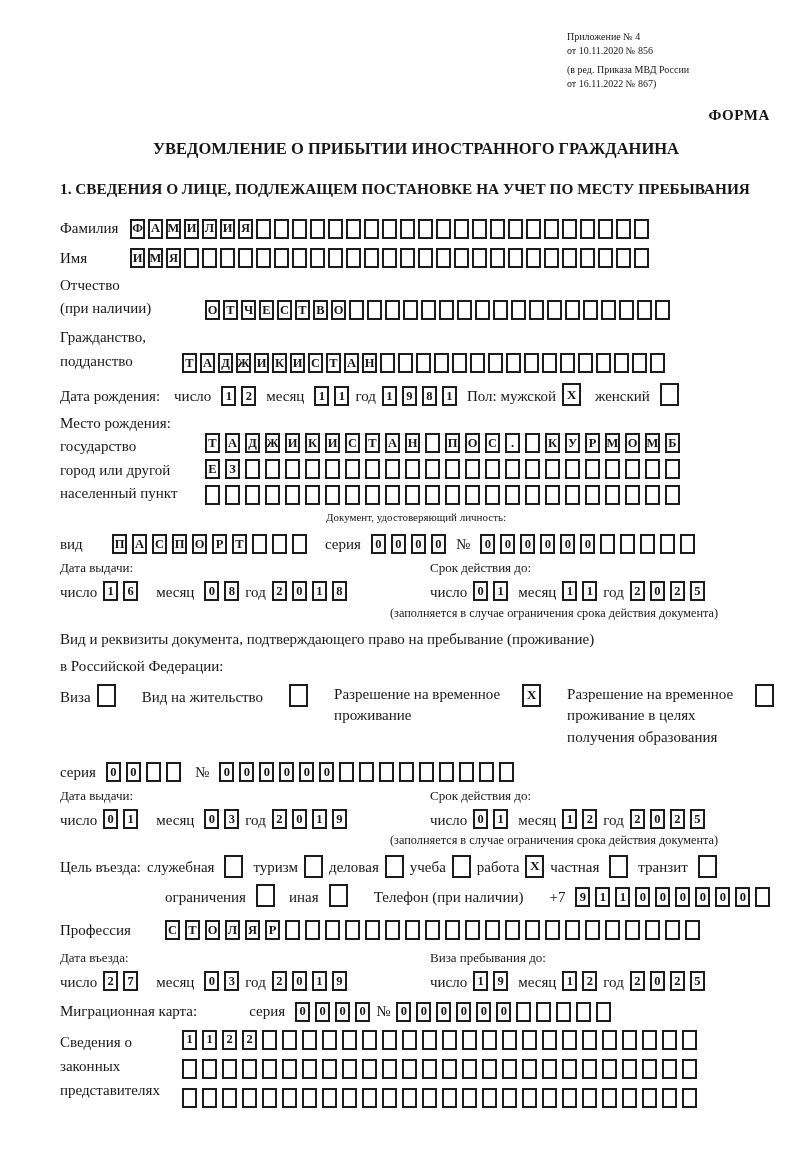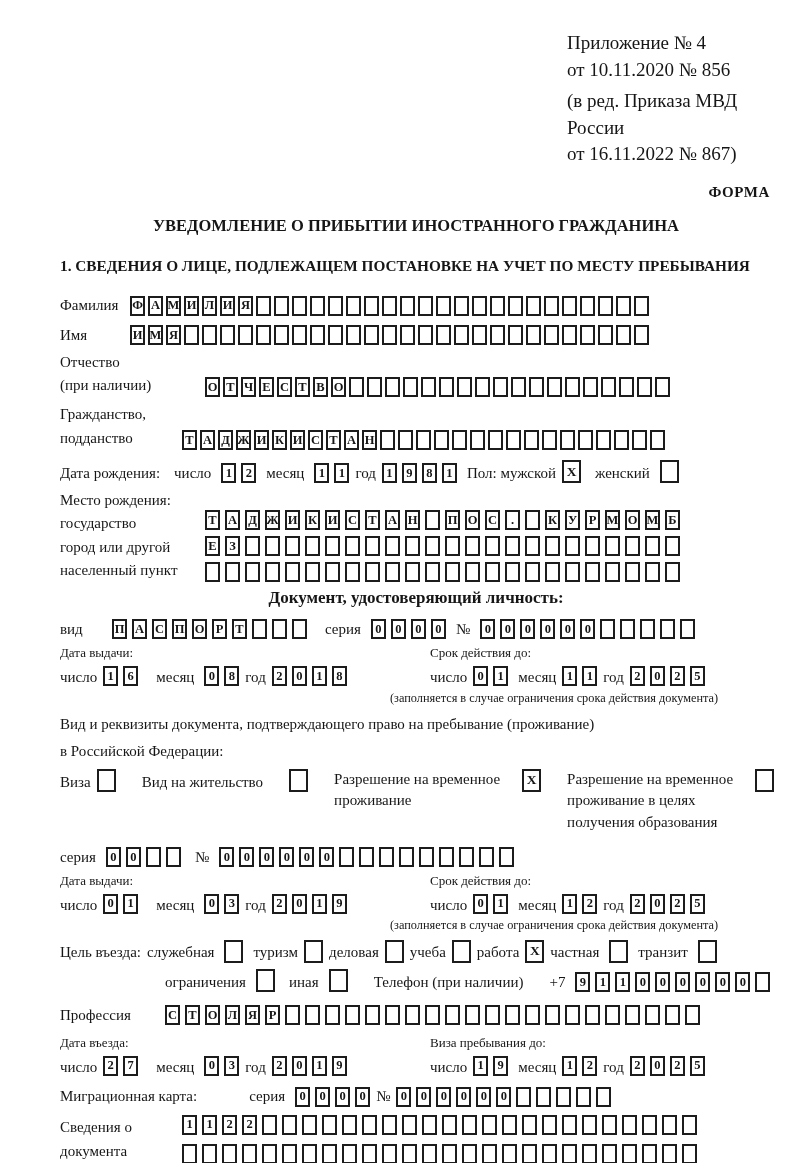--- a/index.html
+++ b/index.html
@@ -1,36 +1,36 @@
 <!DOCTYPE html>
 <html><head>
 <meta charset="utf-8">
 <style>
 *{box-sizing:border-box}
 html,body{margin:0;padding:0;background:#ffffff;font-family:"Liberation Serif","DejaVu Serif",serif;color:#161616}
 .page{width:800px;height:1163px;background:#fff;padding:30px 28px 14px 60px;overflow:hidden;position:relative}
 
-.hdr{margin-left:auto;width:205px;font-size:19px;line-height:1.4}
+.hdr{margin-left:auto;width:205px;font-size:10px;line-height:1.4}
 .hdr-gap{height:5px}
 .forma{text-align:right;font-weight:bold;font-size:15px;letter-spacing:.6px;margin:16px 2px 12px 0}
 .title{text-align:center;font-weight:bold;font-size:16.5px;line-height:1.6;margin:0 0 18px}
 .blank{display:inline-block;width:62px;border-bottom:2.5px solid #3a3a3a;height:13px;margin-left:10px}
 .sechead{font-weight:bold;font-size:15.3px;margin:0 0 17px;white-space:nowrap}
 
 .frow{display:flex;align-items:flex-end;margin-bottom:6px}
 .lbl{font-size:15px;line-height:1.35;padding-top:3px;flex:0 0 auto}
 .lblcol{font-size:15px;line-height:1.55;flex:0 0 auto}
 .cells{display:inline-flex;gap:3px;flex-wrap:nowrap}
 .cells.sp{gap:5px}
 .cell{width:15px;height:20px;border:2px solid #1c1c1c;display:inline-flex;align-items:center;justify-content:center;font-size:12.5px;font-weight:600;flex:0 0 auto;line-height:1}
 .box{width:19px;height:23px;border:2px solid #1c1c1c;display:inline-flex;align-items:center;justify-content:center;font-size:13.5px;font-weight:600;flex:0 0 auto;margin-top:0}
 .w70{width:70px}.w145{width:145px}.w122{width:122px}.w105{width:105px}
 .ml6{margin-left:6px}.ml10{margin-left:10px}.ml14{margin-left:14px}.ml18{margin-left:18px}.ml26{margin-left:26px}
 .stack{display:flex;flex-direction:column;gap:6px}
-.center-head{text-align:center;font-weight:bold;font-size:17px;margin:4px 0 8px}
+.center-head{text-align:center;font-weight:normal;font-size:11px;margin:4px 0 8px}
 
 .dates{display:flex;margin-bottom:6px}
 .dcol{display:flex;flex-direction:column}
 .dcol.left{width:370px}
 .dcol.right{width:340px}
 .dhead{text-align:left;font-size:13px;margin-bottom:3px}
 .dline{display:flex;align-items:center}
 .dnote{font-size:12.3px;margin-top:3px;white-space:nowrap;margin-left:-40px}
 
 .permit-row{display:flex;align-items:flex-start;margin:4px 0 10px}
@@ -634,21 +634,21 @@
         <span class="cell"></span>
         <span class="cell"></span>
         <span class="cell"></span>
         <span class="cell"></span>
       </span>
   </div>
 
   <div class="reps">
     <div class="reps-label">
       <div>Сведения о</div>
-      <div>документа</div>
+      <div>законных</div>
       <div>представителях</div>
 
     </div>
     <div class="reps-cells">
       <span class="cells sp">
           <span class="cell">1</span>
           <span class="cell">1</span>
           <span class="cell">2</span>
           <span class="cell">2</span>
           <span class="cell"></span>

